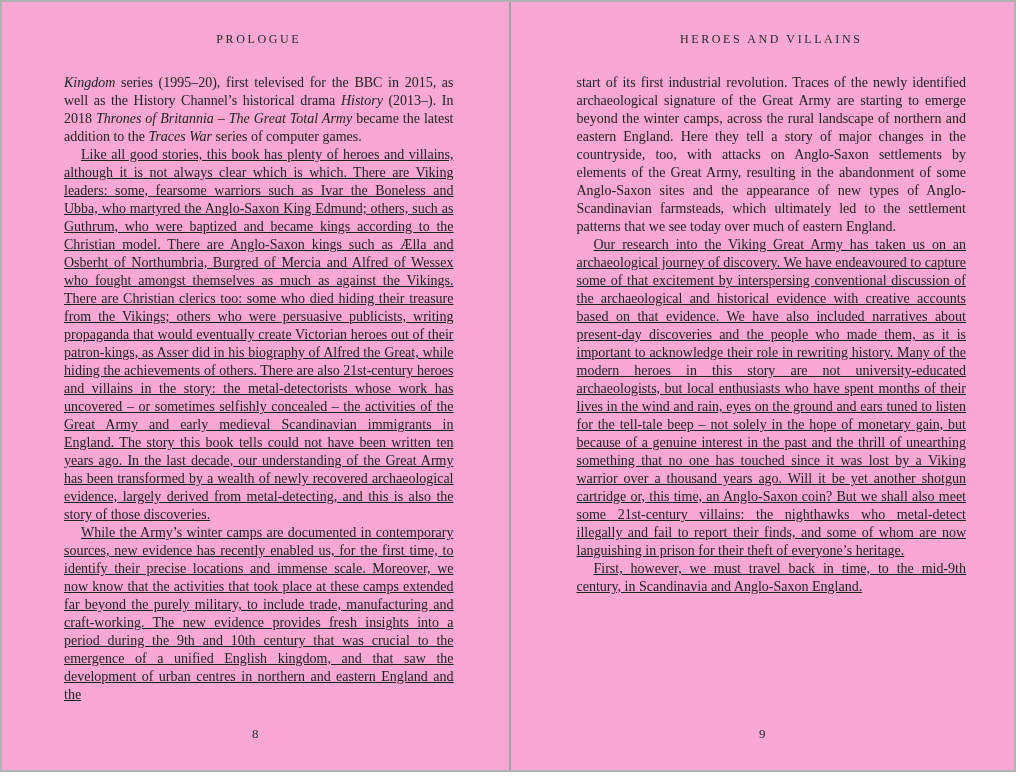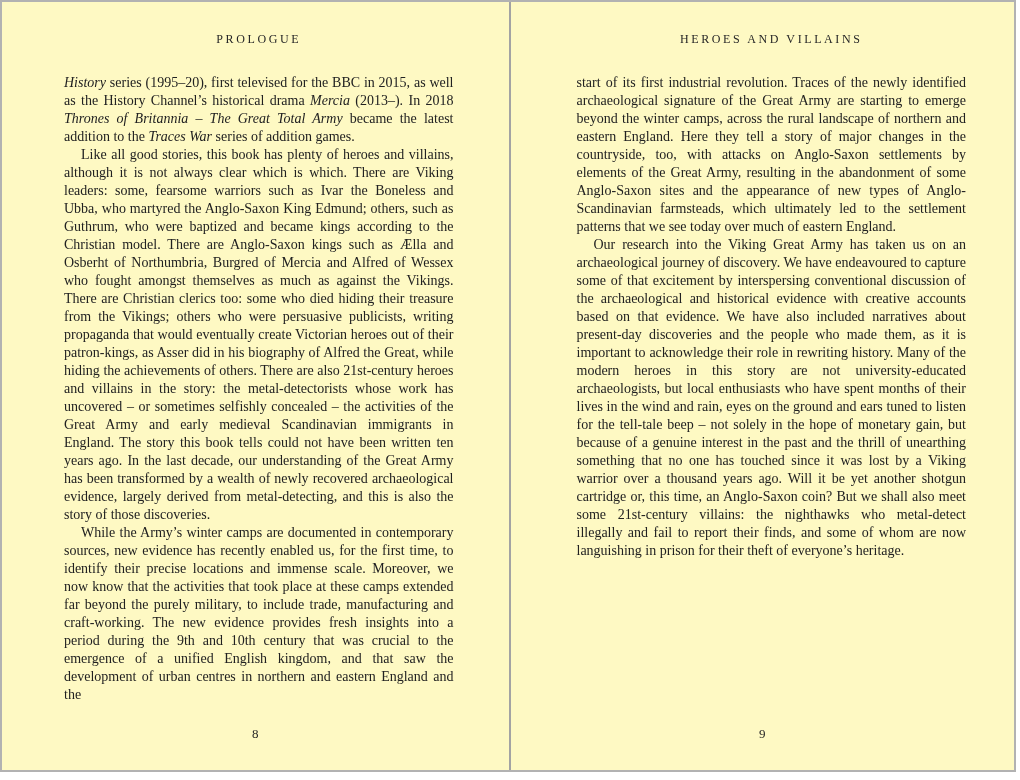--- a/index.html
+++ b/index.html
@@ -18,21 +18,21 @@
     height: 768px;
     border: 2px solid #b2b2b2;
     background: #ffffff;
     display: flex;
     flex-direction: row;
   }
   .page {
     position: relative;
     flex: 1 1 0;
     height: 100%;
-    background: #fef9c3;
+    background: #f9a8d4;
     box-sizing: border-box;
   }
   .page.left  { padding: 0 55px 0 62px; }
   .page.right { padding: 0 48px 0 66px; }
   .gutter {
     flex: 0 0 2px;
     background: #a3a3a3;
     height: 100%;
   }
   .running-header {
@@ -46,51 +46,52 @@
   .text-block {
     margin-top: 27px;
     color: #212121;
     font-size: 14px;
     line-height: 18px;
     text-align: justify;
   }
   .text-block p {
     margin: 0;
   }
-  .text-block p.indent { text-indent: 17px; }
+  .text-block p.indent { text-indent: 17px; text-decoration: underline; }
   .text-block p.justify-last { text-align-last: justify; }
   .page-number {
     position: absolute;
     left: 0;
     right: 0;
     bottom: 28px;
     text-align: center;
     font-size: 13px;
     color: #262626;
   }
 </style>
 </head>
 <body>
 
 <div class="spread">
 
   <div class="page left">
     <div class="running-header">PROLOGUE</div>
     <div class="text-block">
-        <p><i>History</i><span> series (1995–20), first televised for the BBC in 2015, as well as the History Channel’s historical drama </span><i>Mercia</i><span> (2013–). In 2018 </span><i>Thrones of Britannia – The Great Total Army</i><span> became the latest addition to the </span><i>Traces War</i><span> series of addition games.</span></p>
+        <p><i>Kingdom</i><span> series (1995–20), first televised for the BBC in 2015, as well as the History Channel’s historical drama </span><i>History</i><span> (2013–). In 2018 </span><i>Thrones of Britannia – The Great Total Army</i><span> became the latest addition to the </span><i>Traces War</i><span> series of computer games.</span></p>
         <p class="indent"><span>Like all good stories, this book has plenty of heroes and villains, although it is not always clear which is which. There are Viking leaders: some, fearsome warriors such as Ivar the Boneless and Ubba, who martyred the Anglo-Saxon King Edmund; others, such as Guthrum, who were baptized and became kings according to the Christian model. There are Anglo-Saxon kings such as Ælla and Osberht of Northumbria, Burgred of Mercia and Alfred of Wessex who fought amongst themselves as much as against the Vikings. There are Christian clerics too: some who died hiding their treasure from the Vikings; others who were persuasive publicists, writing propaganda that would eventually create Victorian heroes out of their patron-kings, as Asser did in his biography of Alfred the Great, while hiding the achievements of others. There are also 21st-century heroes and villains in the story: the metal-detectorists whose work has uncovered – or sometimes selfishly concealed – the activities of the Great Army and early medieval Scandinavian immigrants in England. The story this book tells could not have been written ten years ago. In the last decade, our understanding of the Great Army has been transformed by a wealth of newly recovered archaeological evidence, largely derived from metal-detecting, and this is also the story of those discoveries.</span></p>
         <p class="indent justify-last"><span>While the Army’s winter camps are documented in contemporary sources, new evidence has recently enabled us, for the first time, to identify their precise locations and immense scale. Moreover, we now know that the activities that took place at these camps extended far beyond the purely military, to include trade, manufacturing and craft-working. The new evidence provides fresh insights into a period during the 9th and 10th century that was crucial to the emergence of a unified English kingdom, and that saw the development of urban centres in northern and eastern England and the</span></p>
       </div>
     <div class="page-number">8</div>
   </div>
 
   <div class="gutter"></div>
 
   <div class="page right">
     <div class="running-header">HEROES AND VILLAINS</div>
     <div class="text-block">
         <p><span>start of its first industrial revolution. Traces of the newly identified archaeological signature of the Great Army are starting to emerge beyond the winter camps, across the rural landscape of northern and eastern England. Here they tell a story of major changes in the countryside, too, with attacks on Anglo-Saxon settlements by elements of the Great Army, resulting in the abandonment of some Anglo-Saxon sites and the appearance of new types of Anglo-Scandinavian farmsteads, which ultimately led to the settlement patterns that we see today over much of eastern England.</span></p>
         <p class="indent"><span>Our research into the Viking Great Army has taken us on an archaeological journey of discovery. We have endeavoured to capture some of that excitement by interspersing conventional discussion of the archaeological and historical evidence with creative accounts based on that evidence. We have also included narratives about present-day discoveries and the people who made them, as it is important to acknowledge their role in rewriting history. Many of the modern heroes in this story are not university-educated archaeologists, but local enthusiasts who have spent months of their lives in the wind and rain, eyes on the ground and ears tuned to listen for the tell-tale beep – not solely in the hope of monetary gain, but because of a genuine interest in the past and the thrill of unearthing something that no one has touched since it was lost by a Viking warrior over a thousand years ago. Will it be yet another shotgun cartridge or, this time, an Anglo-Saxon coin? But we shall also meet some 21st-century villains: the nighthawks who metal-detect illegally and fail to report their finds, and some of whom are now languishing in prison for their theft of everyone’s heritage.</span></p>
+        <p class="indent"><span>First, however, we must travel back in time, to the mid-9th century, in Scandinavia and Anglo-Saxon England.</span></p>
       </div>
     <div class="page-number">9</div>
   </div>
 
 </div>
 
 </body></html>

